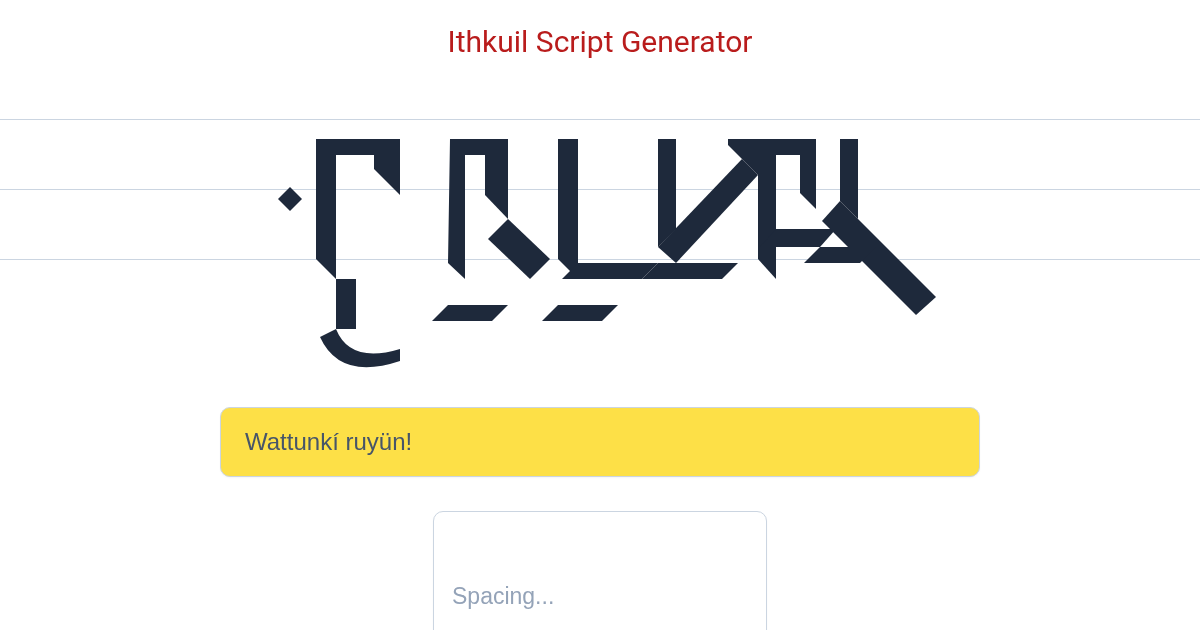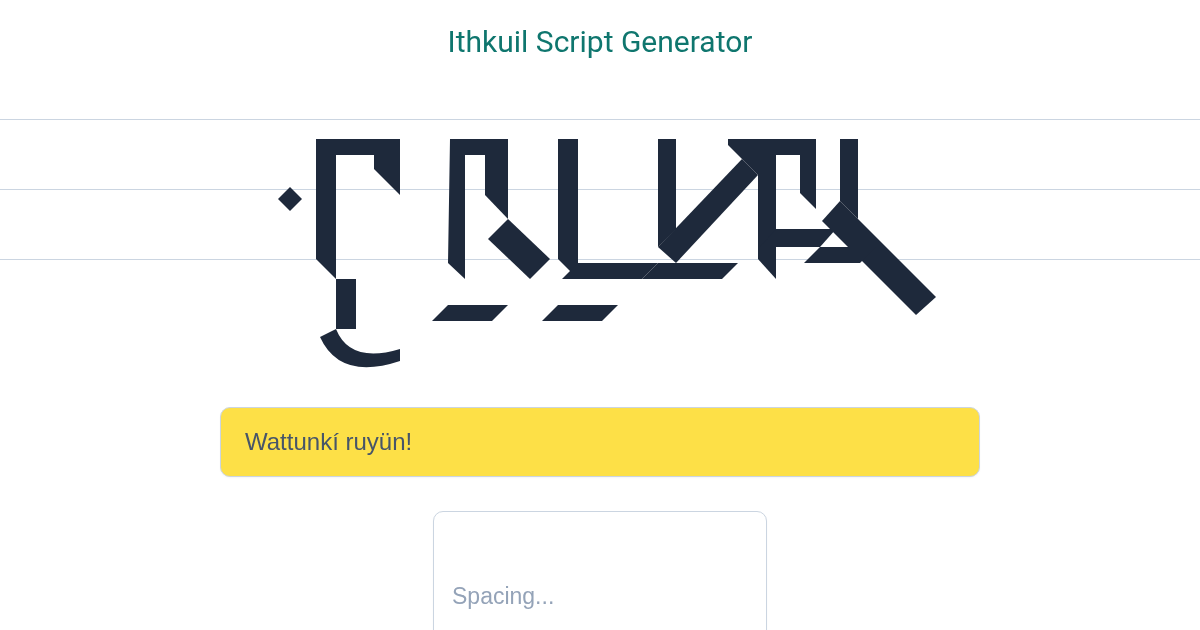--- a/index.html
+++ b/index.html
@@ -11,21 +11,21 @@
       font-family: -apple-system, BlinkMacSystemFont, 'Segoe UI', Roboto, Helvetica, Arial, sans-serif;
       background: #ffffff;
       width: 1200px;
       height: 630px;
       overflow: hidden;
     }
     .page-title {
       text-align: center;
       font-size: 30px;
       font-weight: 400;
-      color: #0f766e;
+      color: #b91c1c;
       padding: 24px 8px 16px;
     }
     .canvas-area {
       position: relative;
       width: 100%;
       height: 308px;
       margin-top: 4px;
     }
     .guide-line {
       position: absolute;

